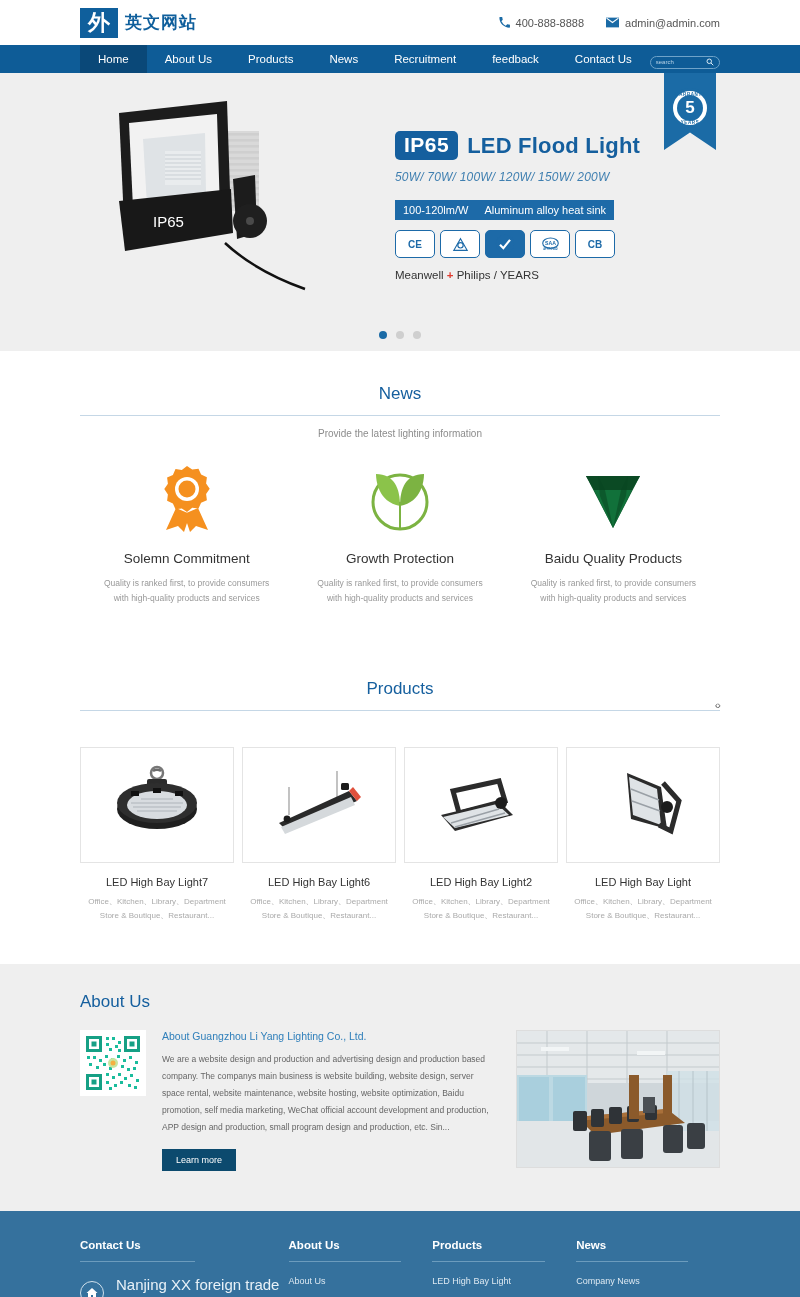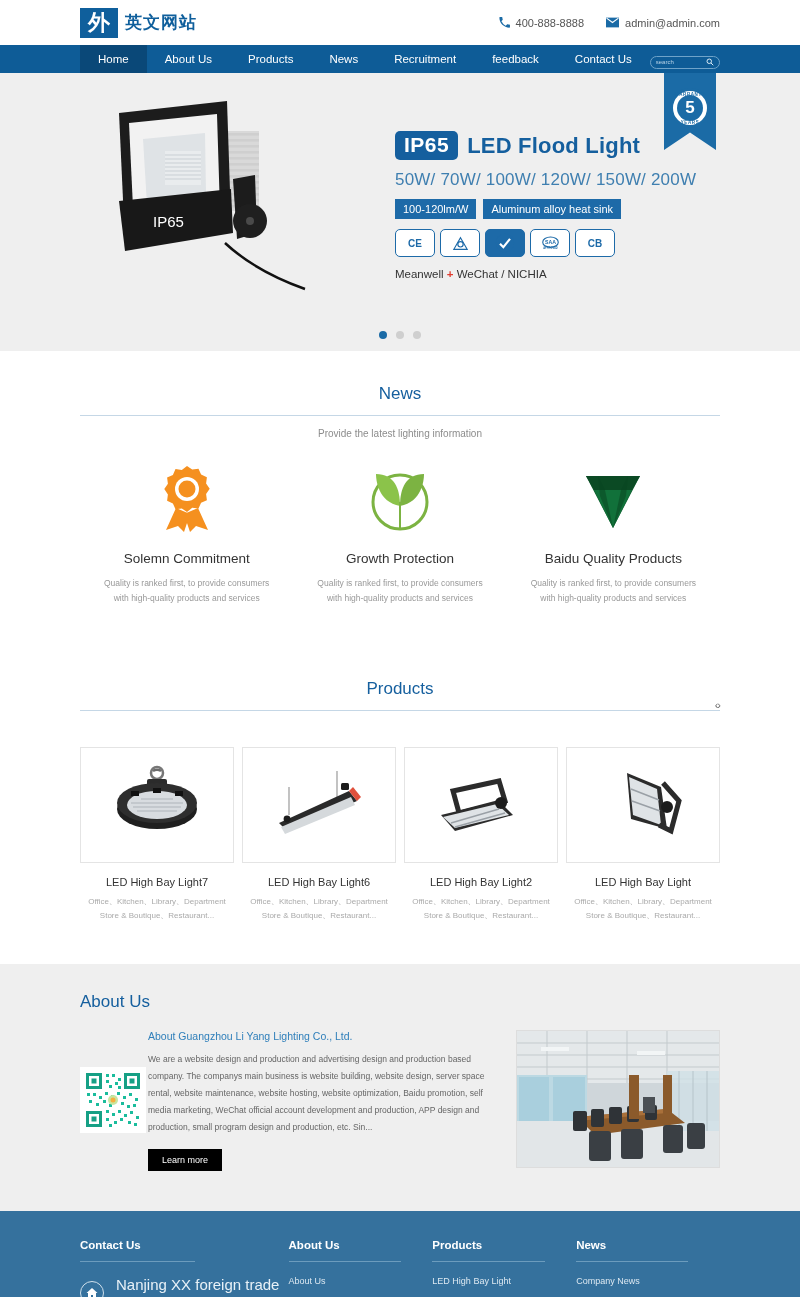--- a/index.html
+++ b/index.html
@@ -52,22 +52,22 @@
   .hero { background: #efefef; height: 278px; position: relative; overflow: hidden; }
   .hero .wrap { height: 278px; position: relative; }
   .hero-img { position: absolute; left: 15px; top: 15px; width: 260px; height: 220px; }
   .hero-copy { position: absolute; left: 315px; top: 58px; width: 310px; }
   .hero-title-row { display: flex; align-items: center; gap: 9px; }
   .ip65-badge {
     background: #155f9e; color: #fff; font-size: 21px; font-weight: bold;
     padding: 2px 9px 3px; border-radius: 5px; letter-spacing: 0.5px;
   }
   .hero-h1 { color: #155f9e; font-size: 22px; font-weight: bold; letter-spacing: 0.2px; }
-  .hero-watt { color: #3f7fb0; font-size: 17px; margin-top: 10px; letter-spacing: 0.2px; }
-  .hero-tags { display: flex; gap: 7px; margin-top: 9px; }
+  .hero-watt { color: #3f7fb0; font-size: 12px; margin-top: 10px; letter-spacing: 0.2px; font-style: italic; }
+  .hero-tags { display: flex; margin-top: 16px; }
   .hero-tag { background: #1d6aa8; color: #fff; font-size: 11px; padding: 4px 8px; }
   .cert-row { display: flex; gap: 5px; margin-top: 10px; }
   .cert { width: 40px; height: 28px; border: 1.5px solid #1d6aa8; border-radius: 5px;
     display: flex; align-items: center; justify-content: center; color: #1d6aa8;
     font-size: 10px; font-weight: bold; background: #fff; }
   .cert.filled { background: #1d6aa8; color: #fff; border-color: #1d6aa8; }
   .hero-brands { margin-top: 11px; font-size: 11.5px; color: #333; }
   .hero-brands .plus { color: #e03b2f; font-weight: bold; }
   .ribbon { position: absolute; right: 4px; top: -3px; width: 52px; }
   .ribbon-body { width: 52px; height: 80px; background: #1b6ba6;
@@ -109,26 +109,26 @@
   .product { flex: 1; text-align: center; }
   .product-img { height: 116px; border: 1px solid #e4e4e4; background: #fff;
     display: flex; align-items: center; justify-content: center; }
   .product-name { font-size: 11px; color: #333; margin-top: 13px; }
   .product-desc { font-size: 8px; color: #aaa; line-height: 1.8; margin-top: 7px; }
 
   
   .about { background: #efefef; padding: 28px 0 40px; }
   .about-title { color: #155f9e; font-size: 17px; }
   .about-body { display: flex; gap: 20px; margin-top: 18px; }
-  .about-left { display: flex; gap: 2px; flex: 1; align-items: center; }
+  .about-left { display: flex; gap: 16px; flex: 1; }
   .qr { width: 66px; height: 66px; background: #fff; padding: 4px; flex-shrink: 0; }
   .about-text { flex: 1; }
   .about-h3 { color: #2f7fba; font-size: 10.5px; }
   .about-p { color: #666; font-size: 8.5px; line-height: 2.0; margin-top: 9px; }
-  .learn-more { display: inline-block; background: #000000; color: #fff; font-size: 9px;
+  .learn-more { display: inline-block; background: #0c4a6e; color: #fff; font-size: 9px;
     padding: 6px 14px; border: 0; margin-top: 13px; cursor: pointer;
     font-family: "Liberation Sans", sans-serif; }
   .about-img { width: 204px; height: 138px; flex-shrink: 0; border: 1px solid #ddd; overflow: hidden; }
 
   
   .footer { background: #35719d; padding: 28px 0 26px; }
   .footer .wrap { display: flex; }
   .fcol { flex: 1; }
   .fcol.contact { flex: 1.45; }
   .fcol-title { color: #fff; font-size: 11.5px; font-weight: bold; padding-bottom: 10px; }
@@ -263,21 +263,21 @@
         <span class="cert">
           <svg width="19" height="16" viewBox="0 0 22 18">
               <ellipse cx="11" cy="8" rx="9" ry="6" fill="none" stroke="#1d6aa8" stroke-width="1.3"></ellipse>
           <text x="11" y="10" font-size="6" text-anchor="middle" fill="#1d6aa8" font-family="Liberation Sans, sans-serif">SAA</text>
           <text x="11" y="16" font-size="3" text-anchor="middle" fill="#1d6aa8" font-family="Liberation Sans, sans-serif">APPROVED</text>
             </svg>
         </span>
         <span class="cert">CB</span>
       </div>
       <div class="hero-brands">
-        <span>Meanwell </span><span class="plus">+</span><span> WeChat / NICHIA</span>
+        <span>Meanwell </span><span class="plus">+</span><span> Philips / YEARS</span>
       </div>
     </div>
 
     <div class="ribbon">
       <div class="ribbon-body"></div>
       <div class="ribbon-badge">
         <div class="ribbon-inner">5</div>
       </div>
       <div class="ribbon-warranty">WARRANTY</div>
       <div class="ribbon-years">YEARS</div>

